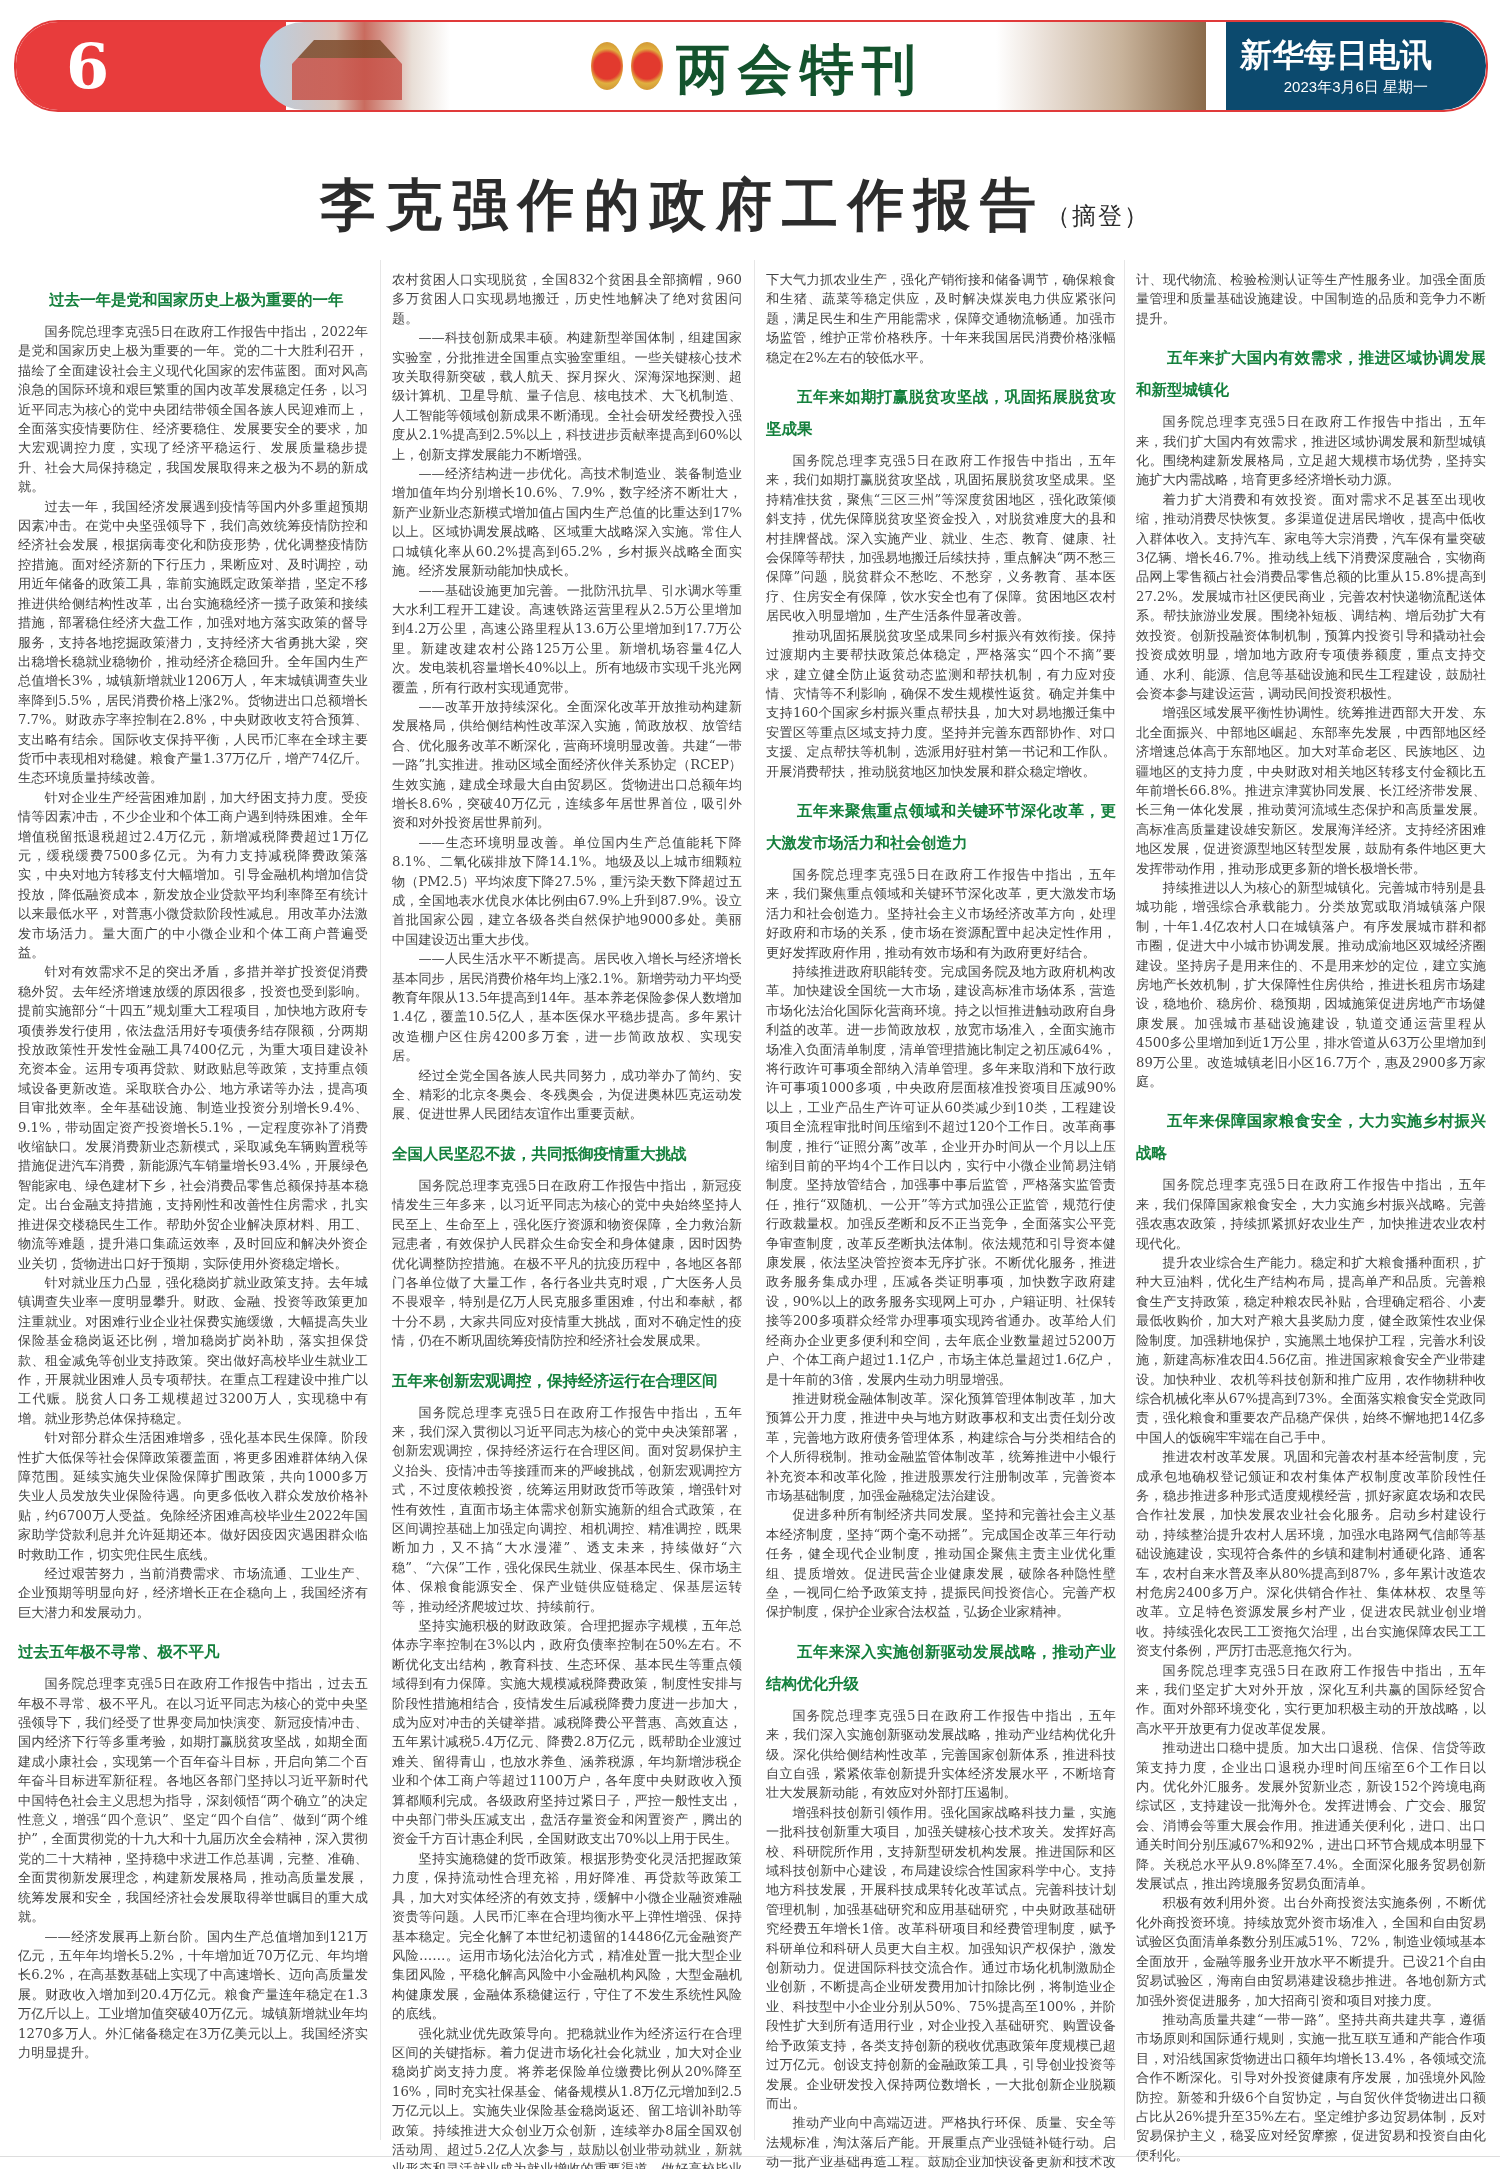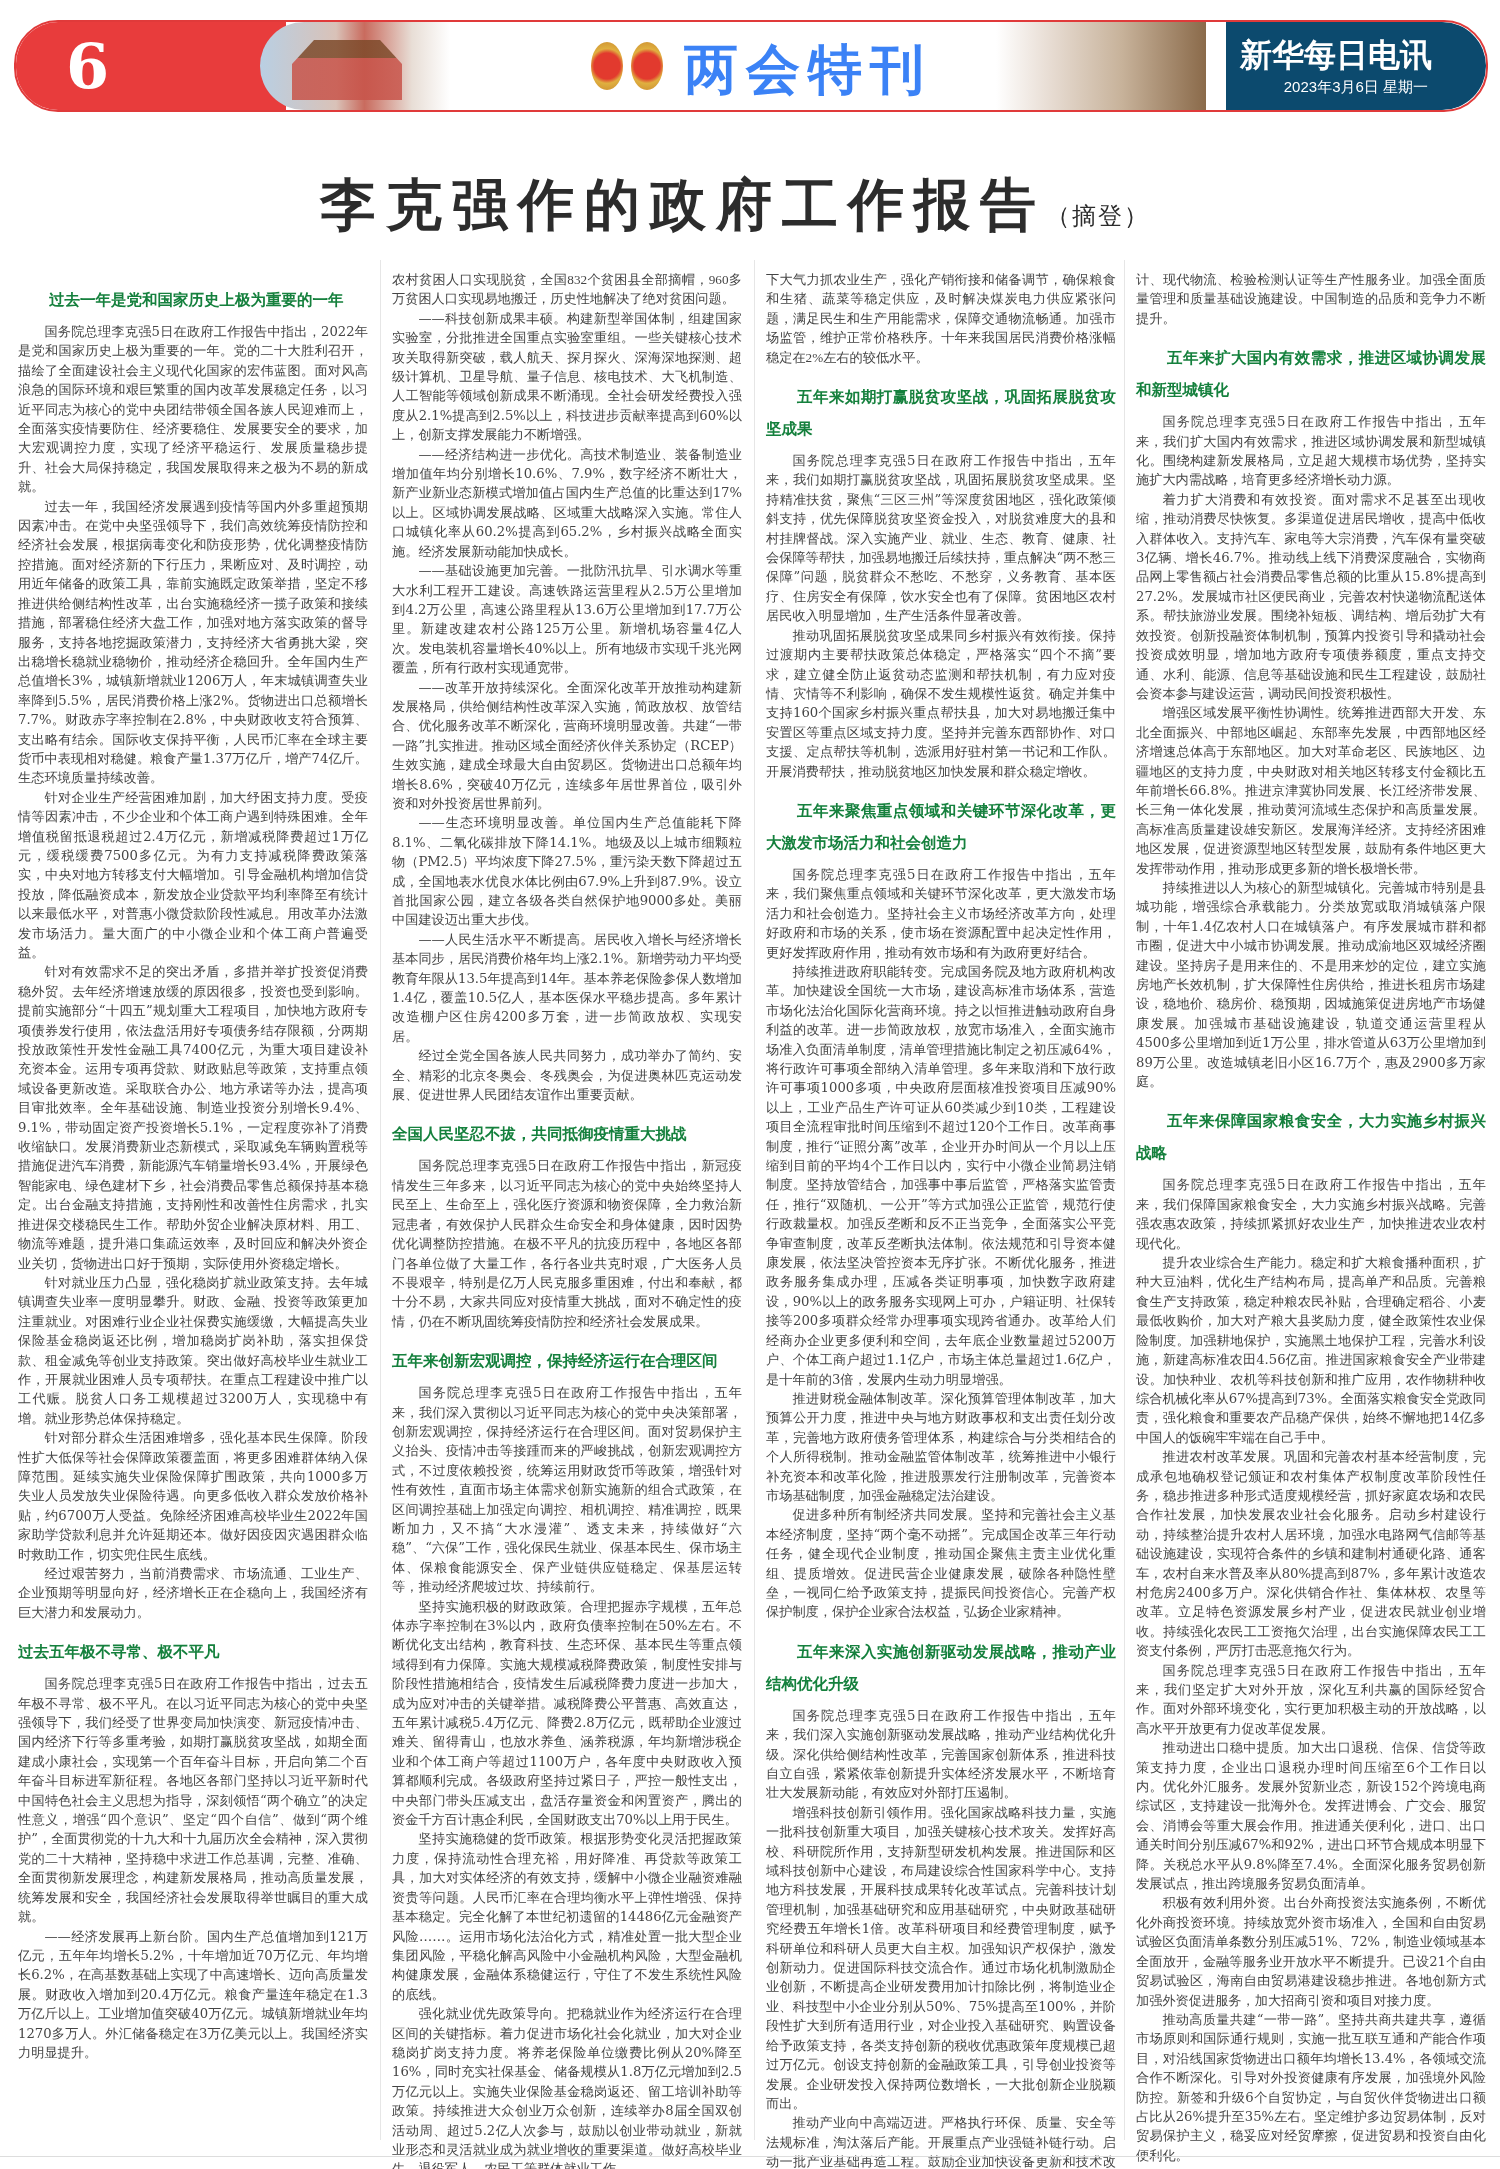--- a/index.html
+++ b/index.html
@@ -4,34 +4,34 @@
 <style>
   html,body{margin:0;padding:0;background:#fff;}
   body{width:1500px;height:2169px;position:relative;overflow:hidden;font-family:"DejaVu Serif",serif;color:#333;}
   .masthead{position:absolute;left:14px;top:20px;width:1470px;height:88px;border:2px solid #e03a3a;border-radius:44px;background:#fff;overflow:hidden;}
   .mh-left{position:absolute;left:0;top:0;width:270px;height:88px;background:#e83c3c;}
   .page-num{position:absolute;left:50px;top:8px;font-family:"DejaVu Serif",serif;font-weight:bold;font-size:62px;color:#fff;}
   .photo-left{position:absolute;left:244px;top:0;width:190px;height:88px;border-radius:44px 0 0 44px;background:linear-gradient(90deg,#b9cfe3 0%,#d9c2b8 40%,#c96b5e 55%,#e8ded6 80%,#fff 100%);}
   .gate{position:absolute;left:276px;top:18px;width:110px;height:60px;background:linear-gradient(#7d4a2a 0 30%,#c8544a 30% 100%);clip-path:polygon(20% 0,80% 0,100% 40%,100% 100%,0 100%,0 40%);opacity:.85;}
   .emblems{position:absolute;left:575px;top:20px;display:flex;gap:8px;}
   .emblem{width:32px;height:48px;border-radius:50%;background:radial-gradient(circle,#e23a2e 45%,#e0b040 60%,#c9892e 100%);}
-  .special-title{position:absolute;left:660px;top:12px;font-family:"DejaVu Serif",serif;font-weight:bold;font-size:54px;letter-spacing:8px;color:#3b82f6;margin-left:8px;}
+  .special-title{position:absolute;left:660px;top:12px;font-family:"DejaVu Serif",serif;font-weight:bold;font-size:54px;letter-spacing:8px;color:#14532d;}
   .photo-right{position:absolute;left:980px;top:0;width:210px;height:88px;background:linear-gradient(90deg,#fff 0%,#e8ddd4 25%,#c7b29a 60%,#8a6a4a 100%);}
   .mh-right{position:absolute;right:0;top:0;width:260px;height:88px;background:#0c4a6e;border-radius:0 44px 44px 0;}
   .paper-name{position:absolute;right:54px;top:12px;font-family:"DejaVu Serif",serif;font-weight:bold;font-size:32px;color:#fff;}
   .paper-date{position:absolute;right:58px;top:56px;font-family:"Liberation Sans",sans-serif;font-size:15px;color:#fff;}
   .headline{position:absolute;left:320px;top:168px;font-family:"DejaVu Serif",serif;font-weight:bold;font-size:56px;letter-spacing:10px;color:#2c2c2c;}
   .headline small{font-size:24px;letter-spacing:2px;font-weight:normal;}
   .col{position:absolute;top:270px;width:350px;font-size:13.2px;line-height:19.4px;text-align:justify;color:#444;}
   .c1{left:18px}.c2{left:392px}.c3{left:766px}.c4{left:1136px}
   .col h3{font-family:"DejaVu Sans",sans-serif;font-weight:bold;font-size:15.5px;line-height:32px;color:#15803d;margin:14px 0 6px 0;}
   .col h3.center{}
   .col h3.indent{text-indent:2em;}
   .col p{margin:0;text-indent:2em;}
-  .col p.cont{text-indent:0;font-family:Liberation Serif, serif;}
+  .col p.cont{text-indent:0;}
   .col-rule{position:absolute;top:260px;width:1px;height:1880px;background:#e6e6e6;}
   .bottom-rule{position:absolute;left:0;top:2156px;width:1500px;height:1px;background:#ddd;}
 </style>
 </head>
 <body>
 
 <div class="masthead">
   <div class="mh-left">
     <span class="page-num">6</span>
   </div>

